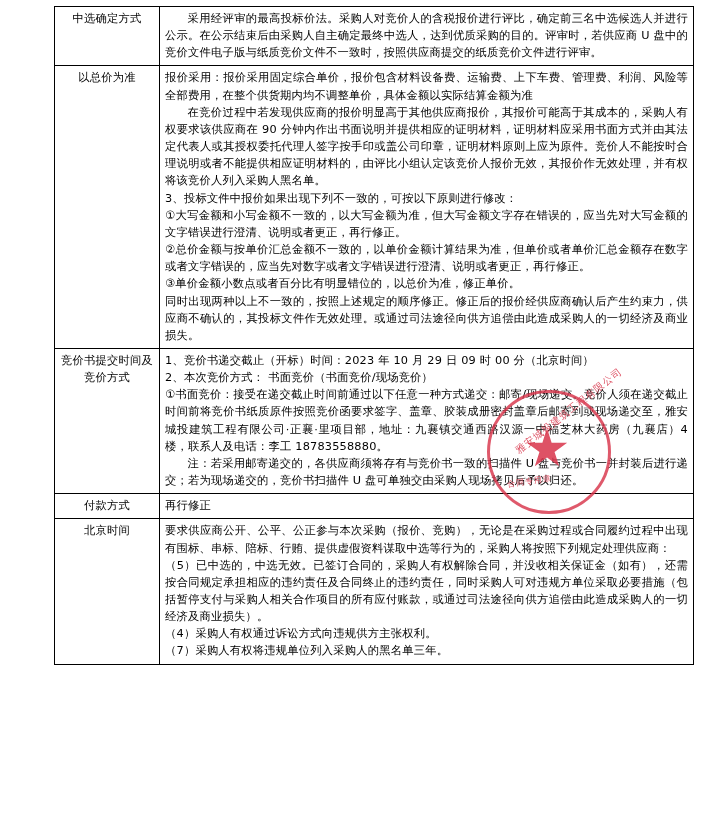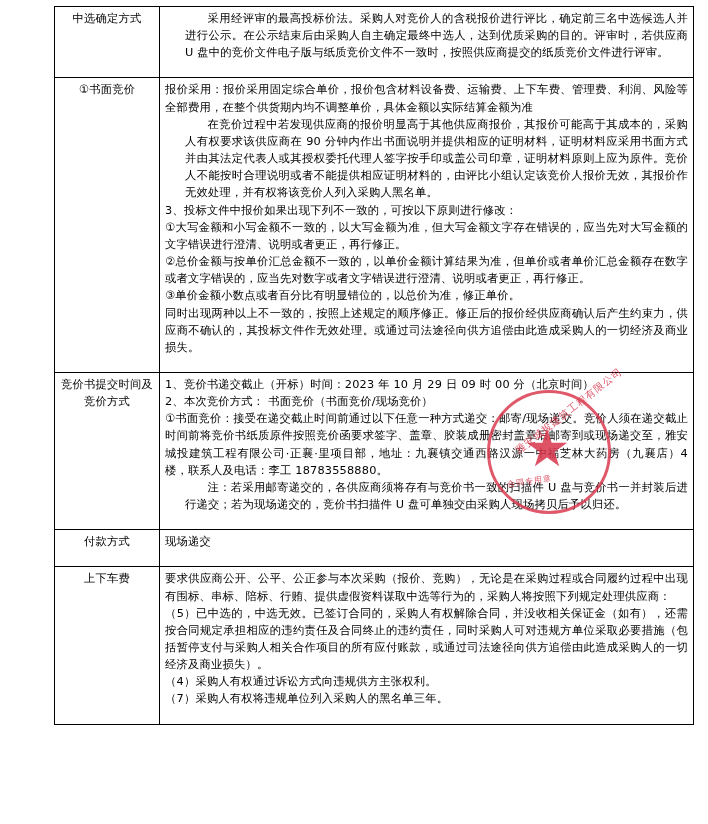--- a/index.html
+++ b/index.html
@@ -22,41 +22,40 @@
     padding: 6px 14px 6px 54px;
   }
   table.doc {
     width: 640px;
     border-collapse: collapse;
     table-layout: fixed;
   }
   table.doc td {
     border: 1px solid #000000;
     vertical-align: top;
-    padding: 3px 5px 16px 5px;
+    padding: 3px 5px 4px 5px;
     font-size: 11.3px;
     line-height: 1.52;
     letter-spacing: 0.2px;
   }
   td.label {
     width: 94px;
     text-align: center;
     vertical-align: middle;
     letter-spacing: 1px;
     font-size: 11.8px;
     line-height: 2.0;
   }
   td.content p {
     margin: 0;
     text-align: justify;
     text-justify: inter-ideograph;
   }
   td.content p.indent {
     text-indent: 2em;
-    margin-left: 20px;
   }
   
   .seal {
     position: absolute;
     left: 487px;
     top: 390px;
     width: 124px;
     height: 124px;
     pointer-events: none;
   }
@@ -106,21 +105,21 @@
   <table class="doc">
     <tbody>
       <tr>
         <td class="label">中选确定方式</td>
         <td class="content">
           <p class="indent">采用经评审的最高投标价法。采购人对竞价人的含税报价进行评比，确定前三名中选候选人并进行公示。在公示结束后由采购人自主确定最终中选人，达到优质采购的目的。评审时，若供应商 U 盘中的竞价文件电子版与纸质竞价文件不一致时，按照供应商提交的纸质竞价文件进行评审。</p>
         </td>
       </tr>
 
       <tr>
-        <td class="label">①书面竞价</td>
+        <td class="label">以总价为准</td>
         <td class="content">
           <p>报价采用：报价采用固定综合单价，报价包含材料设备费、运输费、上下车费、管理费、利润、风险等全部费用，在整个供货期内均不调整单价，具体金额以实际结算金额为准</p>
           <p class="indent">在竞价过程中若发现供应商的报价明显高于其他供应商报价，其报价可能高于其成本的，采购人有权要求该供应商在 90 分钟内作出书面说明并提供相应的证明材料，证明材料应采用书面方式并由其法定代表人或其授权委托代理人签字按手印或盖公司印章，证明材料原则上应为原件。竞价人不能按时合理说明或者不能提供相应证明材料的，由评比小组认定该竞价人报价无效，其报价作无效处理，并有权将该竞价人列入采购人黑名单。</p>
           <p>3、投标文件中报价如果出现下列不一致的，可按以下原则进行修改：</p>
           <p>①大写金额和小写金额不一致的，以大写金额为准，但大写金额文字存在错误的，应当先对大写金额的文字错误进行澄清、说明或者更正，再行修正。</p>
           <p>②总价金额与按单价汇总金额不一致的，以单价金额计算结果为准，但单价或者单价汇总金额存在数字或者文字错误的，应当先对数字或者文字错误进行澄清、说明或者更正，再行修正。</p>
           <p>③单价金额小数点或者百分比有明显错位的，以总价为准，修正单价。</p>
           <p>同时出现两种以上不一致的，按照上述规定的顺序修正。修正后的报价经供应商确认后产生约束力，供应商不确认的，其投标文件作无效处理。或通过司法途径向供方追偿由此造成采购人的一切经济及商业损失。</p>
         </td>
       </tr>
@@ -131,26 +130,26 @@
           <p>1、竞价书递交截止（开标）时间：2023 年 10 月 29 日 09 时 00 分（北京时间）</p>
           <p>2、本次竞价方式：      书面竞价（书面竞价/现场竞价）</p>
           <p>①书面竞价：接受在递交截止时间前通过以下任意一种方式递交：邮寄/现场递交。竞价人须在递交截止时间前将竞价书纸质原件按照竞价函要求签字、盖章、胶装成册密封盖章后邮寄到或现场递交至，雅安城投建筑工程有限公司·正襄·里项目部，地址：九襄镇交通西路汉源一中福芝林大药房（九襄店）4 楼，联系人及电话：李工 18783558880。</p>
           <p class="indent">注：若采用邮寄递交的，各供应商须将存有与竞价书一致的扫描件 U 盘与竞价书一并封装后进行递交；若为现场递交的，竞价书扫描件 U 盘可单独交由采购人现场拷贝后予以归还。</p>
         </td>
       </tr>
 
       <tr>
         <td class="label">付款方式</td>
         <td class="content">
-          <p>现场递交</p>
+          <p>再行修正</p>
         </td>
       </tr>
 
       <tr>
-        <td class="label">上下车费</td>
+        <td class="label">北京时间</td>
         <td class="content">
           <p>要求供应商公开、公平、公正参与本次采购（报价、竞购），无论是在采购过程或合同履约过程中出现有围标、串标、陪标、行贿、提供虚假资料谋取中选等行为的，采购人将按照下列规定处理供应商：</p>
           <p>（5）已中选的，中选无效。已签订合同的，采购人有权解除合同，并没收相关保证金（如有），还需按合同规定承担相应的违约责任及合同终止的违约责任，同时采购人可对违规方单位采取必要措施（包括暂停支付与采购人相关合作项目的所有应付账款，或通过司法途径向供方追偿由此造成采购人的一切经济及商业损失）。</p>
           <p>（4）采购人有权通过诉讼方式向违规供方主张权利。</p>
           <p>（7）采购人有权将违规单位列入采购人的黑名单三年。</p>
         </td>
       </tr>
     </tbody>
   </table>
 

